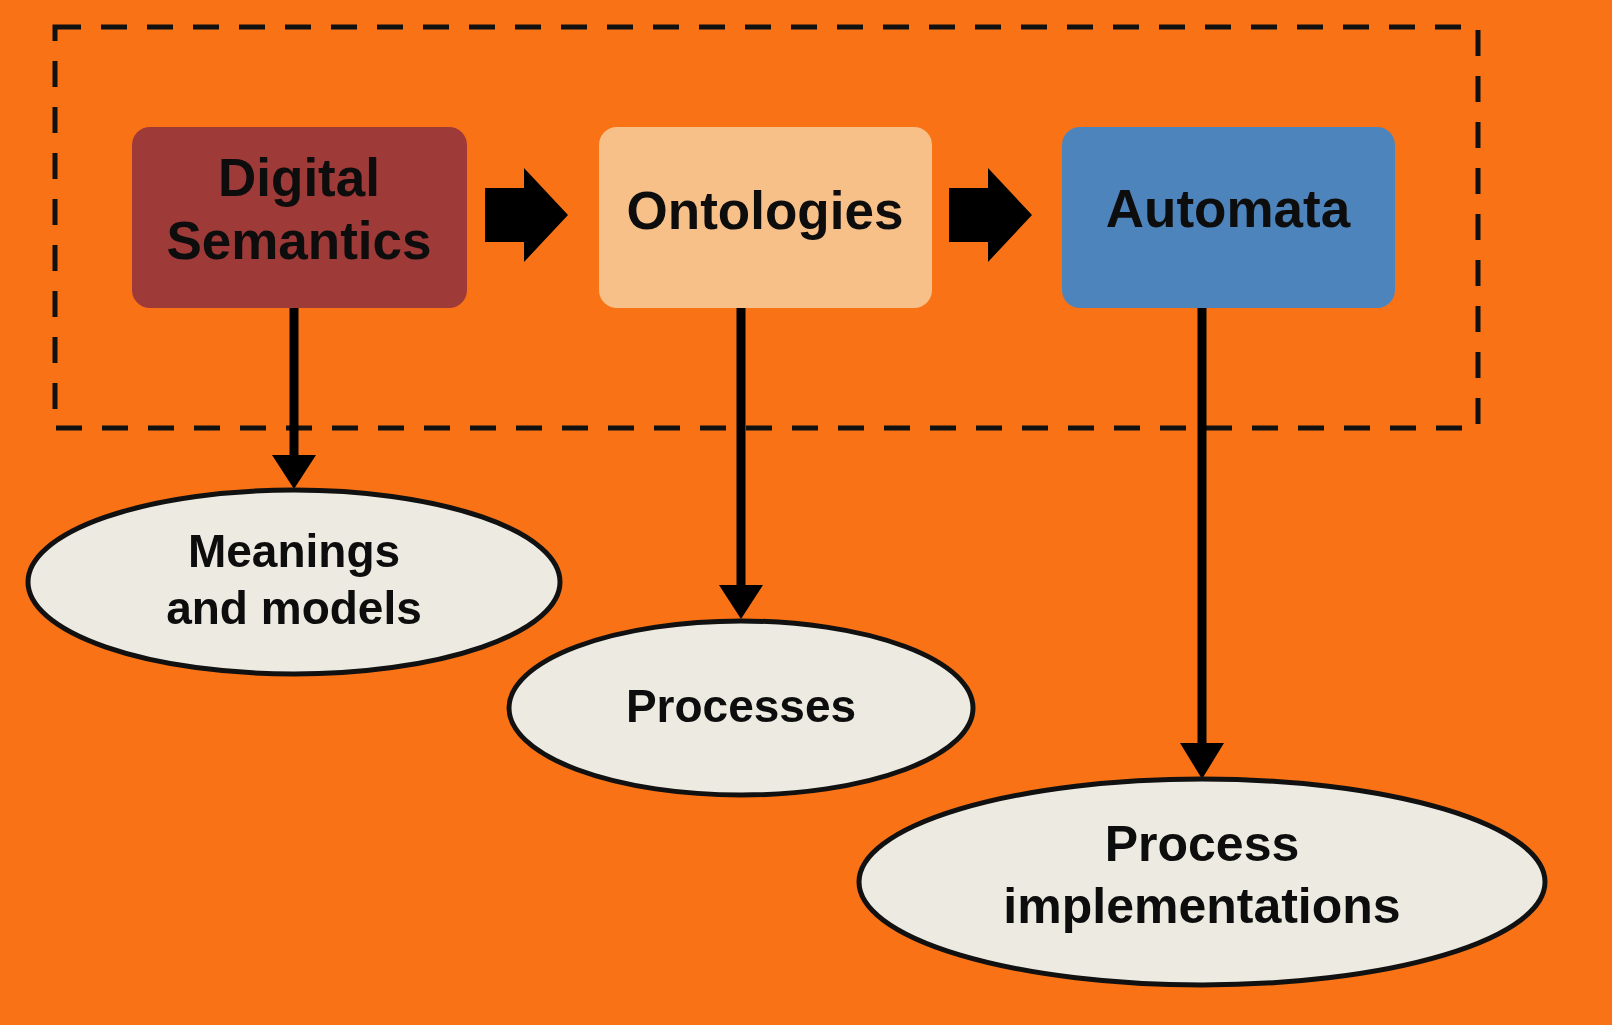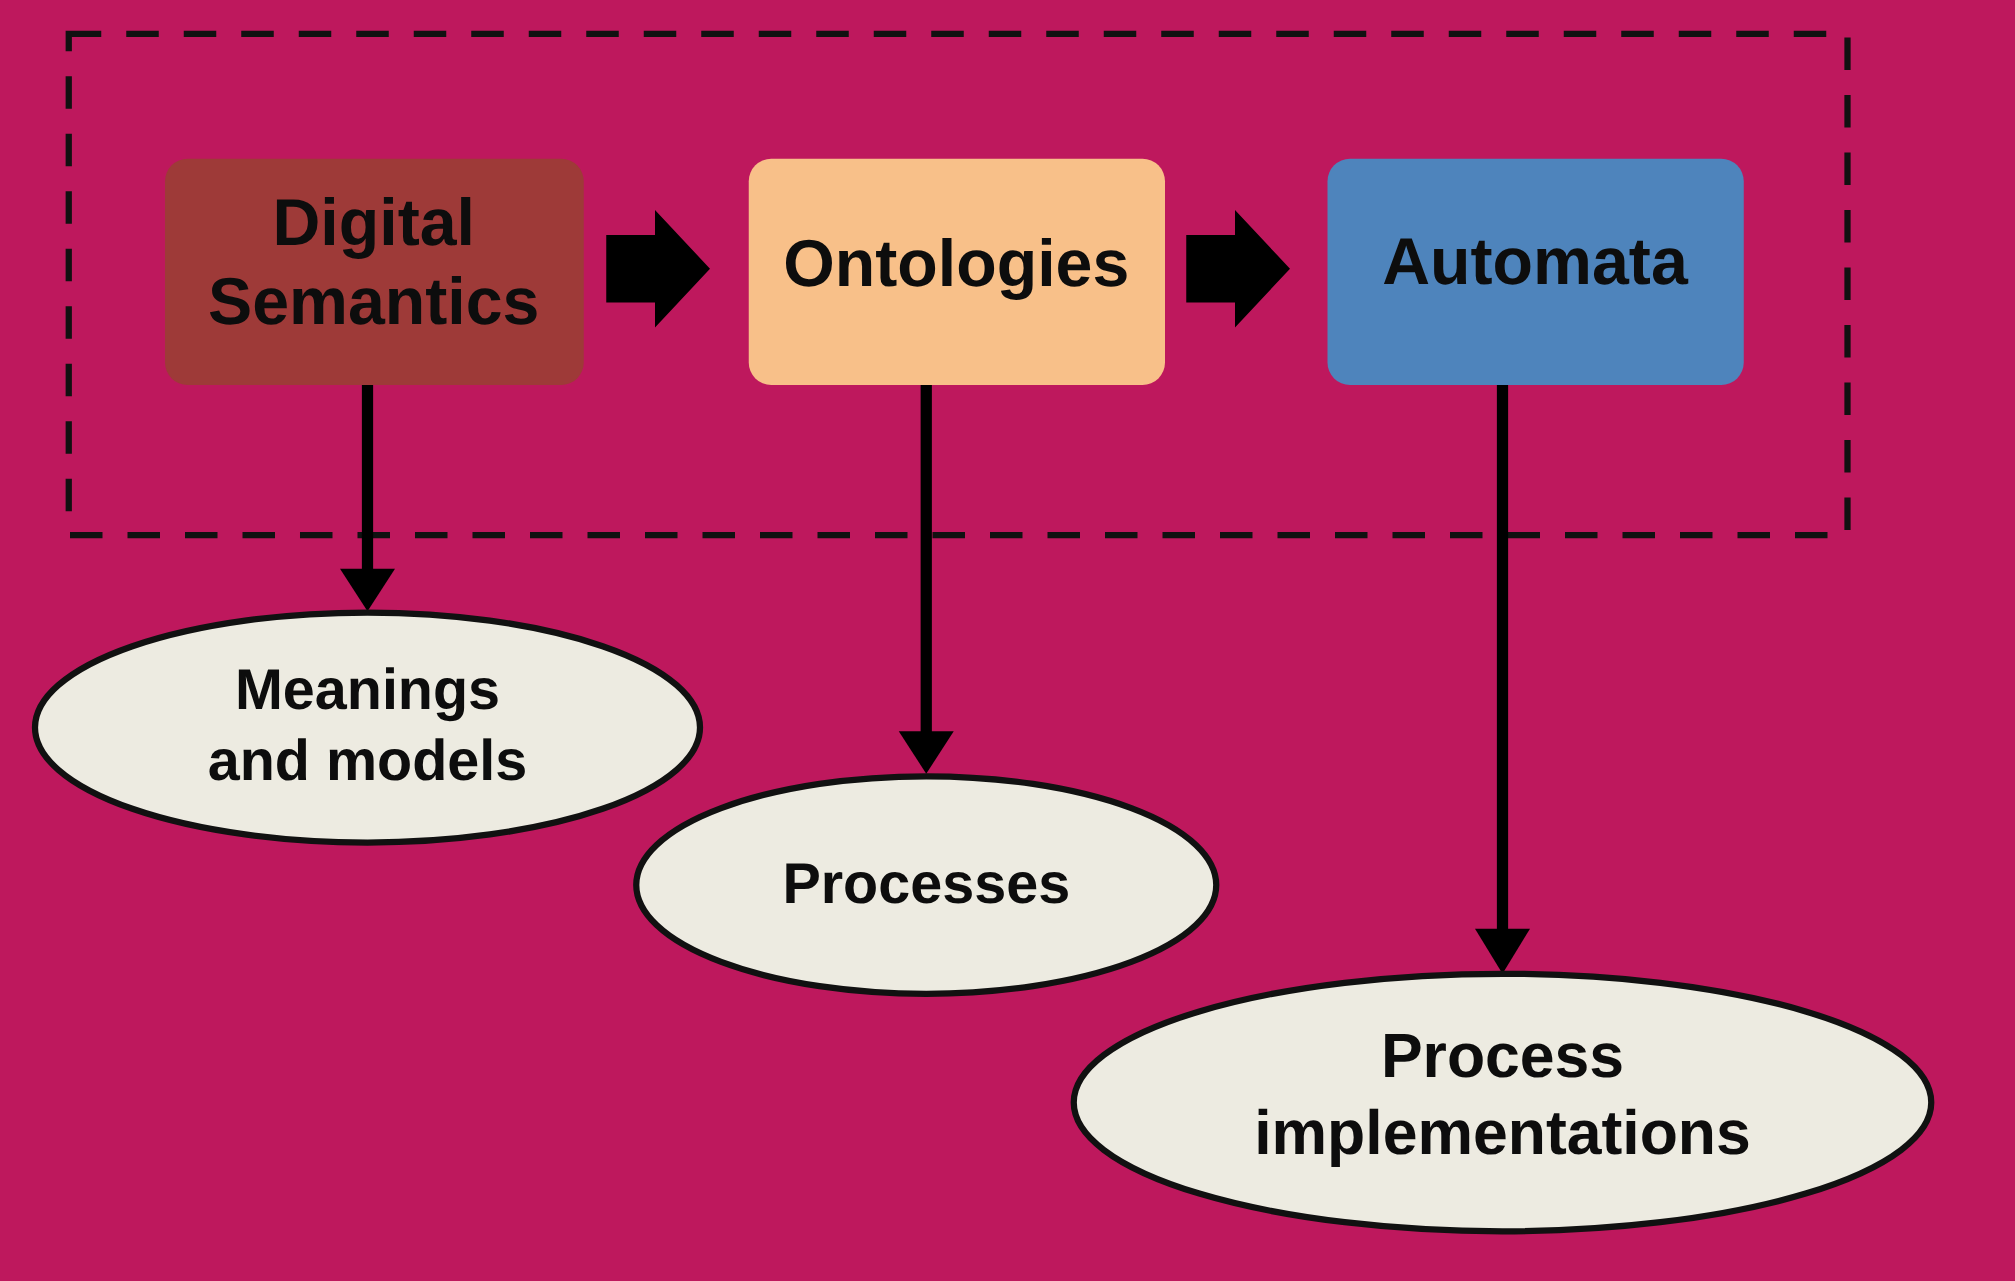--- a/index.html
+++ b/index.html
@@ -7,21 +7,21 @@
     padding: 0;
     background: #ffffff;
   }
   body {
     font-family: "Liberation Sans", sans-serif;
   }
   #stage {
     position: relative;
     width: 1612px;
     height: 1025px;
-    background: #be185d;
+    background: #f97316;
     overflow: hidden;
   }
   #diagram-svg {
     position: absolute;
     left: 0;
     top: 0;
     width: 1612px;
     height: 1025px;
   }
   .node-text {

